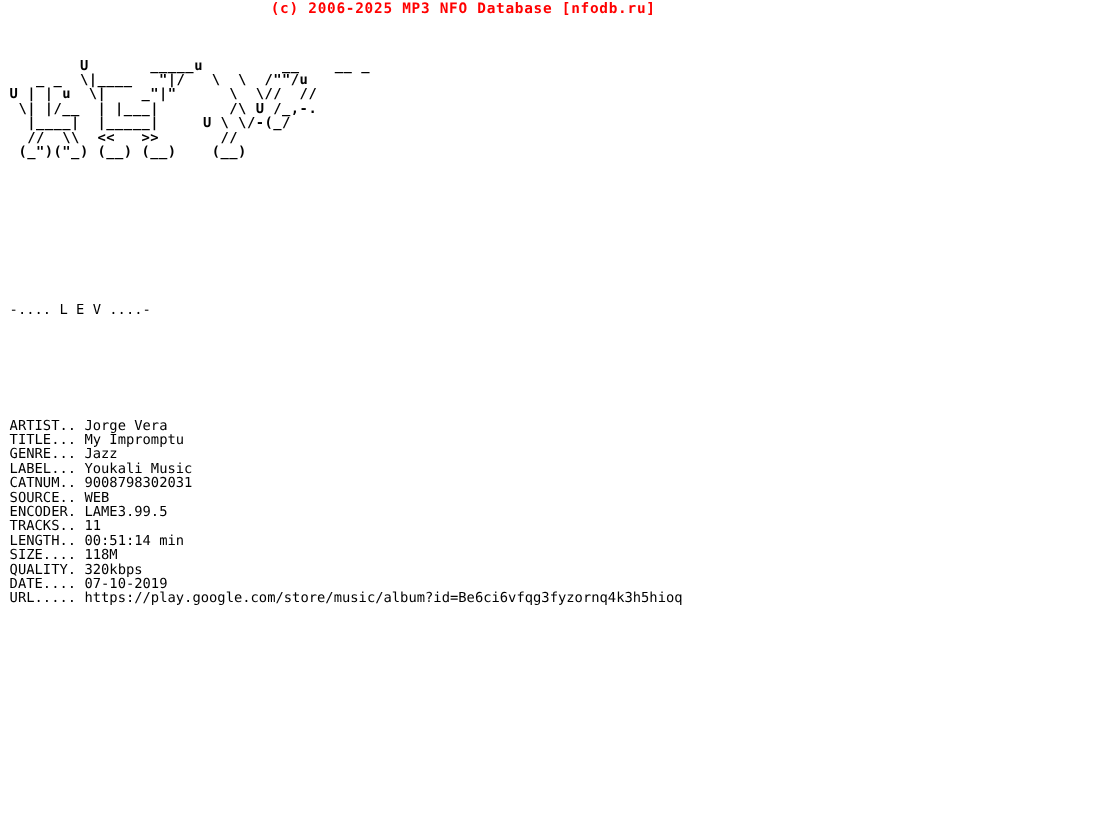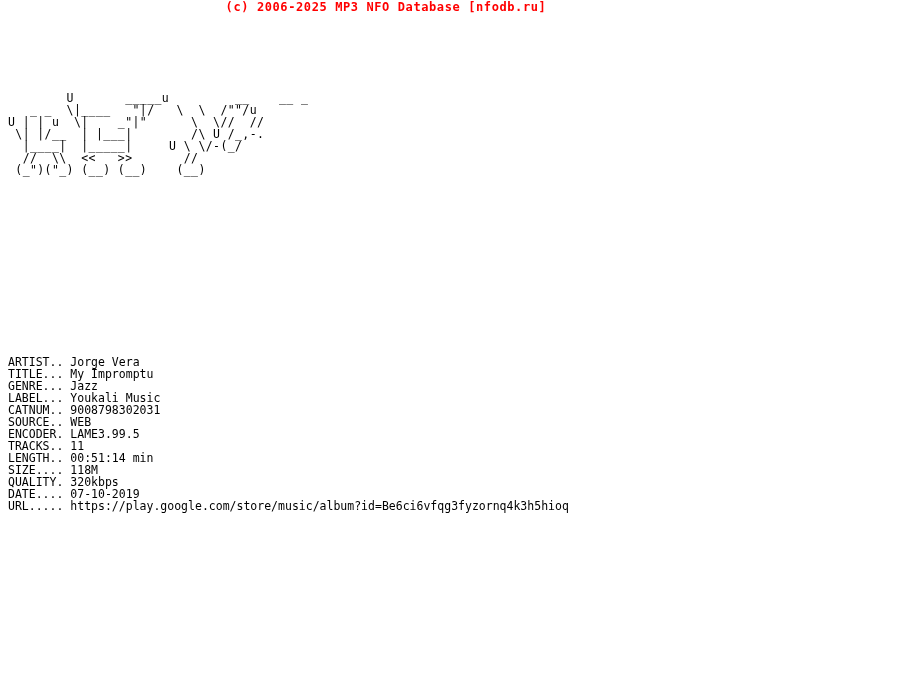--- a/index.html
+++ b/index.html
@@ -40,43 +40,43 @@
     letter-spacing: 0px;
   }
   .nfo-line {
     white-space: pre;
     min-height: 12px;
   }
   .ascii-art {
     white-space: pre;
     font-size: 11.5px;
     line-height: 12px;
-    font-weight: normal;
+    font-weight: bold;
     letter-spacing: 0.4px;
-    margin-top: 44px;
   }
 </style>
 </head>
 <body>
 
 <div id="copyright-banner">(c) 2006-2025 MP3 NFO Database [nfodb.ru]</div>
 
 <div id="nfo-body">
 
   <div class="ascii-art" id="ascii-art">        U       _____u         __    __ _
    _ _  \|____   "|/   \  \  /""/u
 U | | u  \|    _"|"      \  \//  //
  \| |/__  | |___|        /\ U /_,-.
   |____|  |_____|     U \ \/-(_/
   //  \\  &lt;&lt;   &gt;&gt;       //
  (_")("_) (__) (__)    (__)</div>
 
   <div class="nfo-line"> </div>
   <div class="nfo-line"> </div>
 
+  <div class="nfo-line">-.... L E V ....-</div>
 
   <div class="nfo-line"> </div>
 
   <div id="info-fields"><div class="nfo-line"><span>ARTIST..</span><span> </span><span>Jorge Vera</span></div><div class="nfo-line"><span>TITLE...</span><span> </span><span>My Impromptu</span></div><div class="nfo-line"><span>GENRE...</span><span> </span><span>Jazz</span></div><div class="nfo-line"><span>LABEL...</span><span> </span><span>Youkali Music</span></div><div class="nfo-line"><span>CATNUM..</span><span> </span><span>9008798302031</span></div><div class="nfo-line"><span>SOURCE..</span><span> </span><span>WEB</span></div><div class="nfo-line"><span>ENCODER.</span><span> </span><span>LAME3.99.5</span></div><div class="nfo-line"><span>TRACKS..</span><span> </span><span>11</span></div><div class="nfo-line"><span>LENGTH..</span><span> </span><span>00:51:14 min</span></div><div class="nfo-line"><span>SIZE....</span><span> </span><span>118M</span></div><div class="nfo-line"><span>QUALITY.</span><span> </span><span>320kbps</span></div><div class="nfo-line"><span>DATE....</span><span> </span><span>07-10-2019</span></div><div class="nfo-line"><span>URL.....</span><span> </span><span>https://play.google.com/store/music/album?id=Be6ci6vfqg3fyzornq4k3h5hioq</span></div></div>
 
   <div class="nfo-line"> </div>
   <div class="nfo-line"> </div>
 
 
   <div class="nfo-line"> </div>

